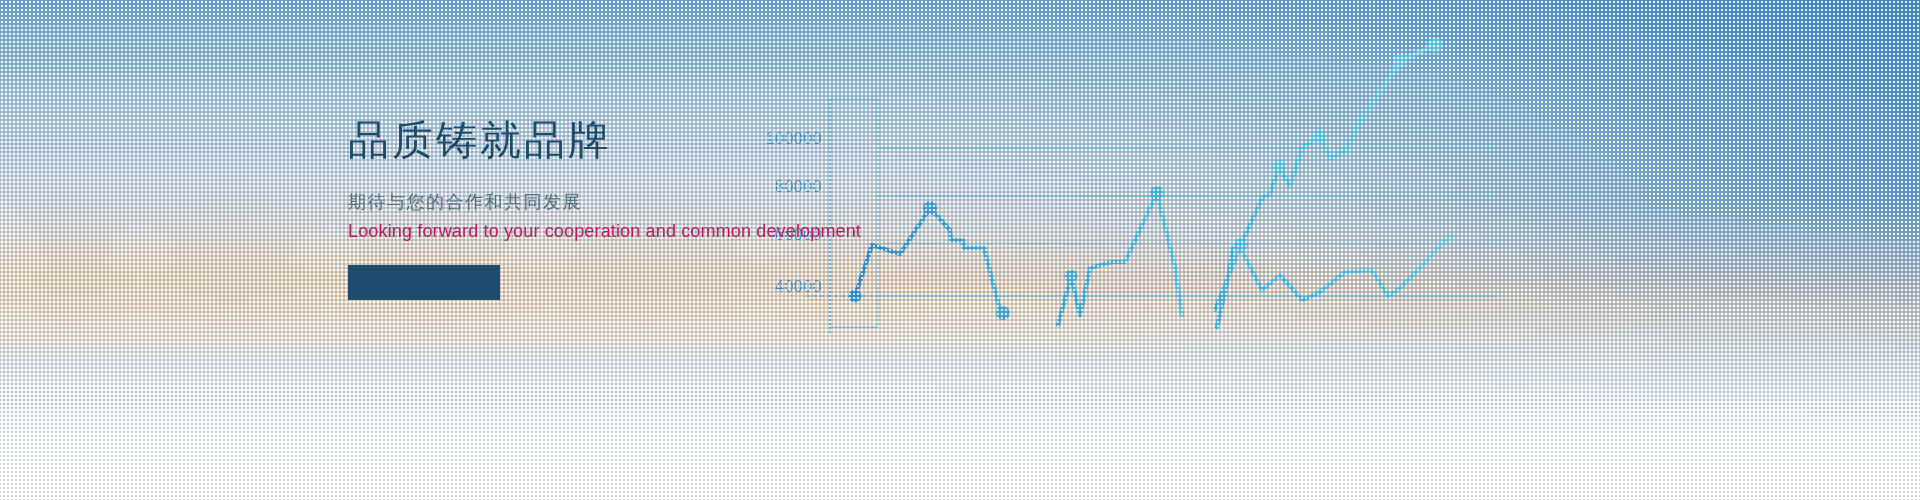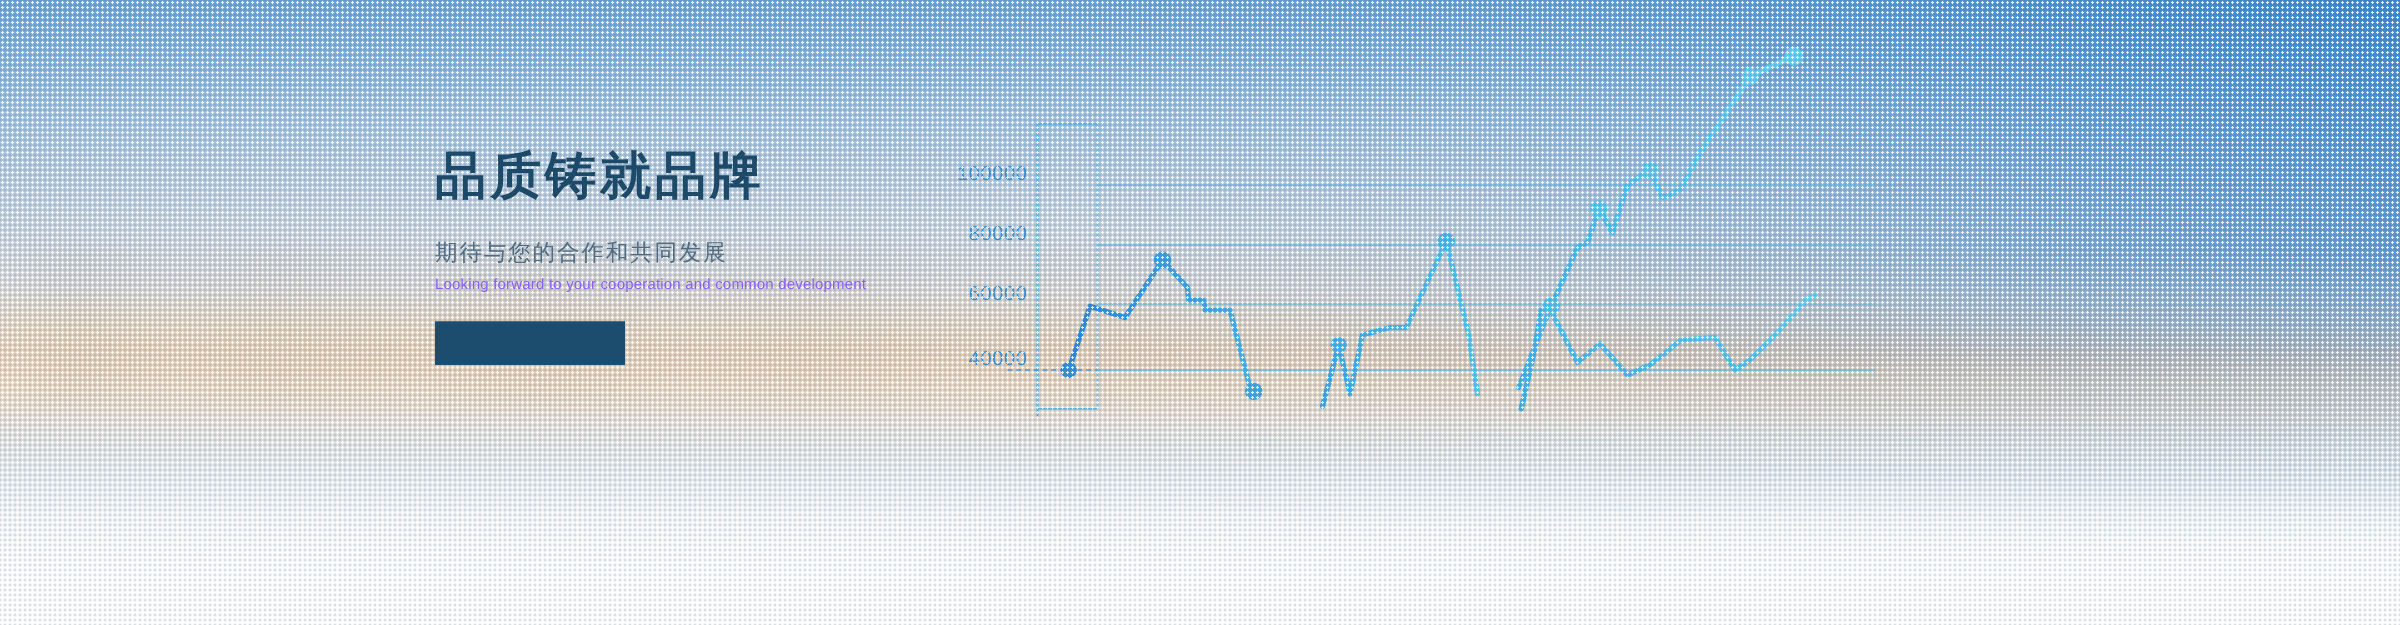--- a/index.html
+++ b/index.html
@@ -120,40 +120,40 @@
     position: absolute;
     left: 348px;
     top: 118px;
     width: 520px;
   }
   .headline {
     margin: 0;
     font-size: 41px;
     line-height: 1.12;
     letter-spacing: 3px;
-    font-weight: 700;
+    font-weight: 400;
     color: #1d4a68;
     white-space: nowrap;
   }
   .subhead {
     margin: 28px 0 0 0;
     font-size: 18px;
     line-height: 1.2;
     letter-spacing: 1.5px;
     font-weight: 400;
     color: #4e6b82;
     white-space: nowrap;
   }
   .subhead-en {
     margin: 6px 0 0 0;
-    font-size: 12px;
+    font-size: 18px;
     line-height: 1.3;
     letter-spacing: 0.15px;
     font-weight: 400;
-    color: #8b5cf6;
+    color: #be185d;
     white-space: nowrap;
   }
   .cta-button {
     margin-top: 22px;
     width: 152px;
     height: 35px;
     background: #1d4d6e;
     border: none;
     padding: 0;
     display: block;

